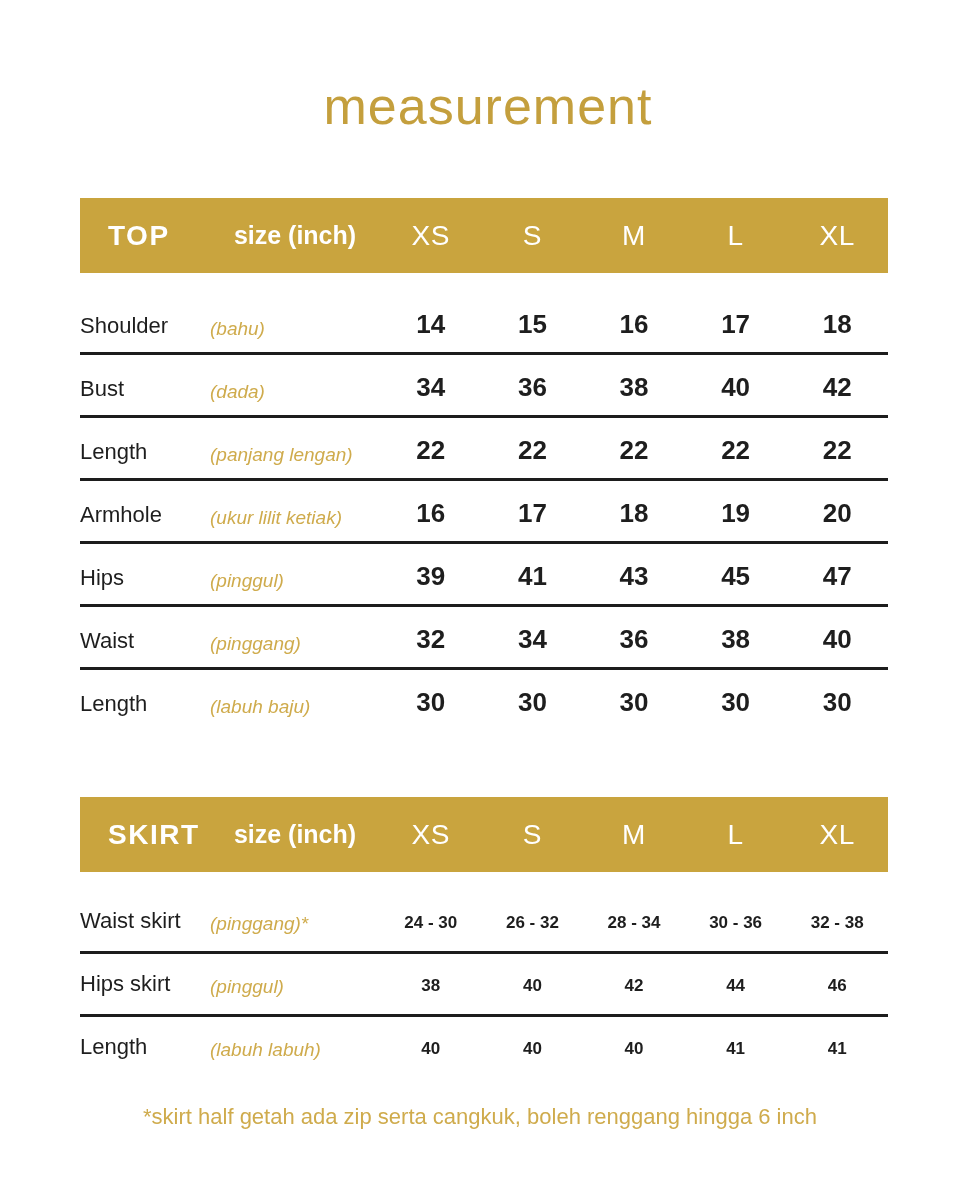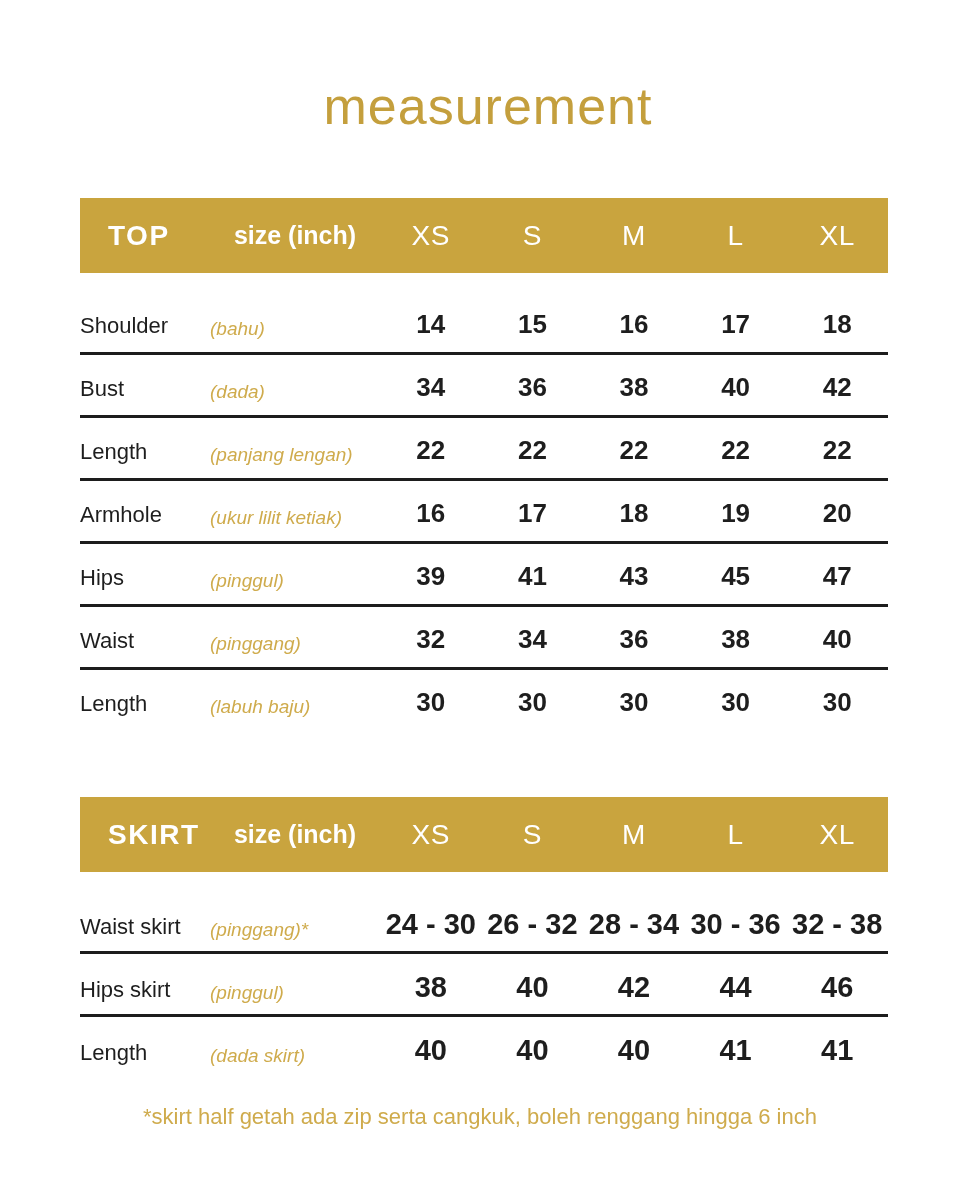--- a/index.html
+++ b/index.html
@@ -49,21 +49,21 @@
   }
   .row:last-child { border-bottom:none; }
   .lbl { font-size:22px; font-weight:400; color: var(--text_dark, #222222); white-space:nowrap; }
   .malay {
     font-size:19px; font-style:italic; font-weight:500;
     color: var(--gold_label, #CFAB4C);
     position:relative; top:2px; white-space:nowrap;
   }
   .val { font-size:26px; font-weight:700; color: var(--text_dark, #1D1D1D); text-align:center; white-space:nowrap; }
   .skirt-section { margin-top:64px; }
-  .skirt .val { font-size:29px; }
+  .skirt .val { font-size:17px; }
   .footnote {
     margin-top:24px; width:100%;
     text-align:center;
     font-size:22px; font-weight:500;
     color: var(--gold_label, #CFAB4C);
   }
 </style>
 </head>
 <body>
 
@@ -174,21 +174,21 @@
           <span class="lbl">Hips skirt</span>
           <span class="malay">(pinggul)</span>
           <span class="val">38</span>
           <span class="val">40</span>
           <span class="val">42</span>
           <span class="val">44</span>
           <span class="val">46</span>
         </div>
         <div class="row">
           <span class="lbl">Length</span>
-          <span class="malay">(dada skirt)</span>
+          <span class="malay">(labuh labuh)</span>
           <span class="val">40</span>
           <span class="val">40</span>
           <span class="val">40</span>
           <span class="val">41</span>
           <span class="val">41</span>
         </div>
       </div>
   </section>
 
 </div>

